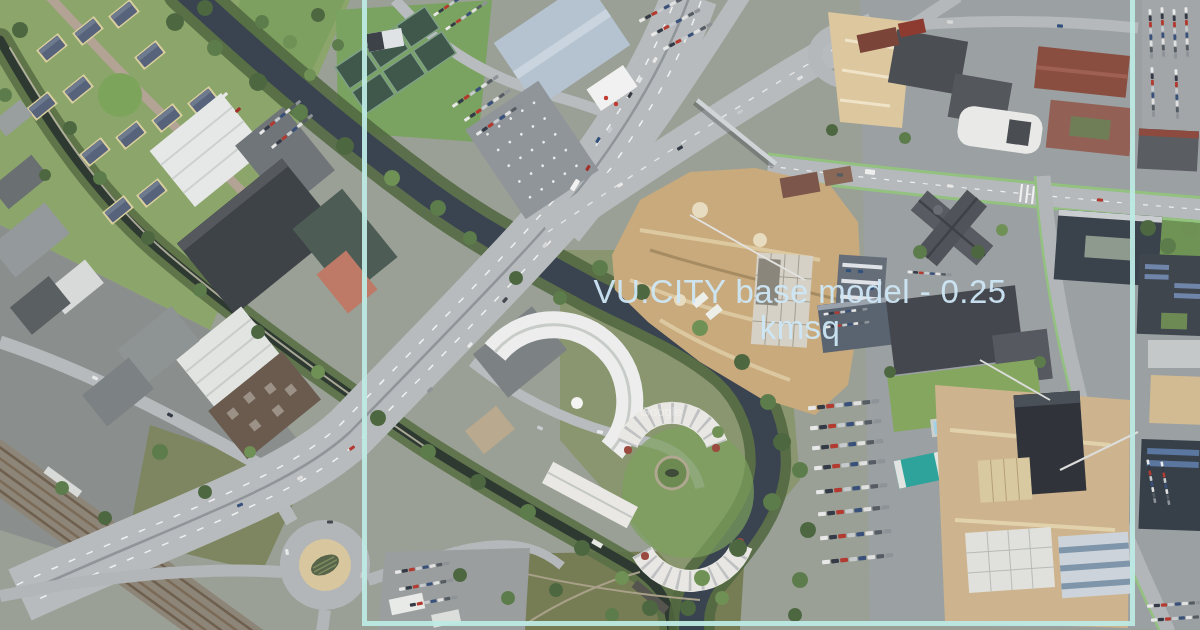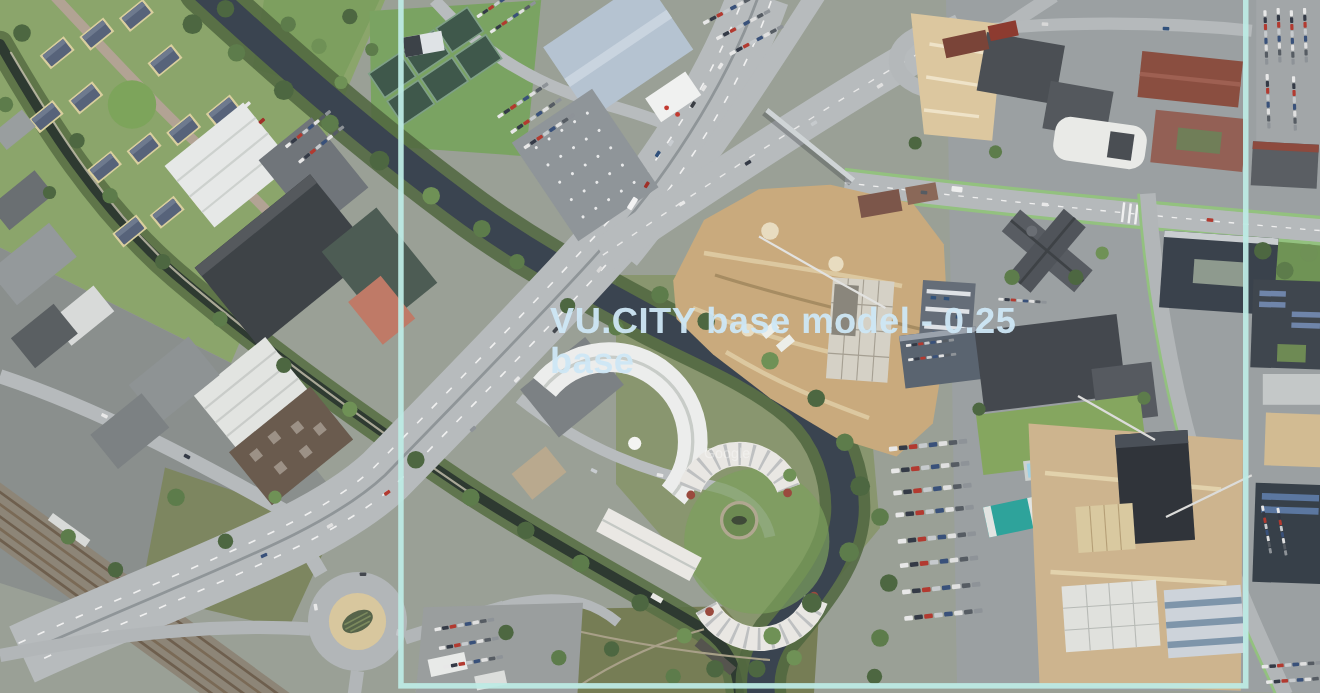--- a/index.html
+++ b/index.html
@@ -1,22 +1,22 @@
 <!DOCTYPE html>
 <html><head>
 <meta charset="utf-8">
 <style>
   html,body{margin:0;padding:0;background:#777;}
   .stage{position:relative;width:1200px;height:630px;overflow:hidden;
          font-family:"Liberation Sans",sans-serif;background:#93998f;}
   .stage svg{position:absolute;left:0;top:0;}
   .extent{position:absolute;left:362px;top:-12px;width:773px;height:638px;
           box-sizing:border-box;border:5px solid rgba(189,234,228,0.95);}
-  .maplabel{position:absolute;left:500px;top:274px;width:600px;
-            font-size:33px;line-height:36px;font-weight:700;letter-spacing:.4px;
+  .maplabel{position:absolute;left:500px;top:274px;width:600px;text-align:center;
+            font-size:33px;line-height:36px;font-weight:400;letter-spacing:.4px;
             color:rgba(205,231,245,0.95);}
   .t1{fill:#4d6741}.t2{fill:#5d7c4b}.t3{fill:#6f9156}
   text{font-family:"Liberation Sans",sans-serif;}
 </style>
 </head>
 <body>
 
 <div class="stage">
 
 <svg width="1200" height="630" viewBox="0 0 1200 630">
@@ -661,16 +661,16 @@
   <line x1="695" y1="102" x2="774" y2="166" stroke="#3c4045" stroke-width="7" opacity="0.35"></line>
   <line x1="697" y1="100" x2="776" y2="164" stroke="#cfd4d6" stroke-width="4.5"></line>
 </g>
 
 <text x="640" y="416" font-size="13" fill="#ffffff" opacity="0.35">Google</text>
 </svg>
 
 <div class="extent"></div>
 <div class="maplabel">
   <div>VU.CITY base model - 0.25</div>
-  <div>base</div>
+  <div>kmsq</div>
 </div>
 
 </div>
 
 </body></html>

